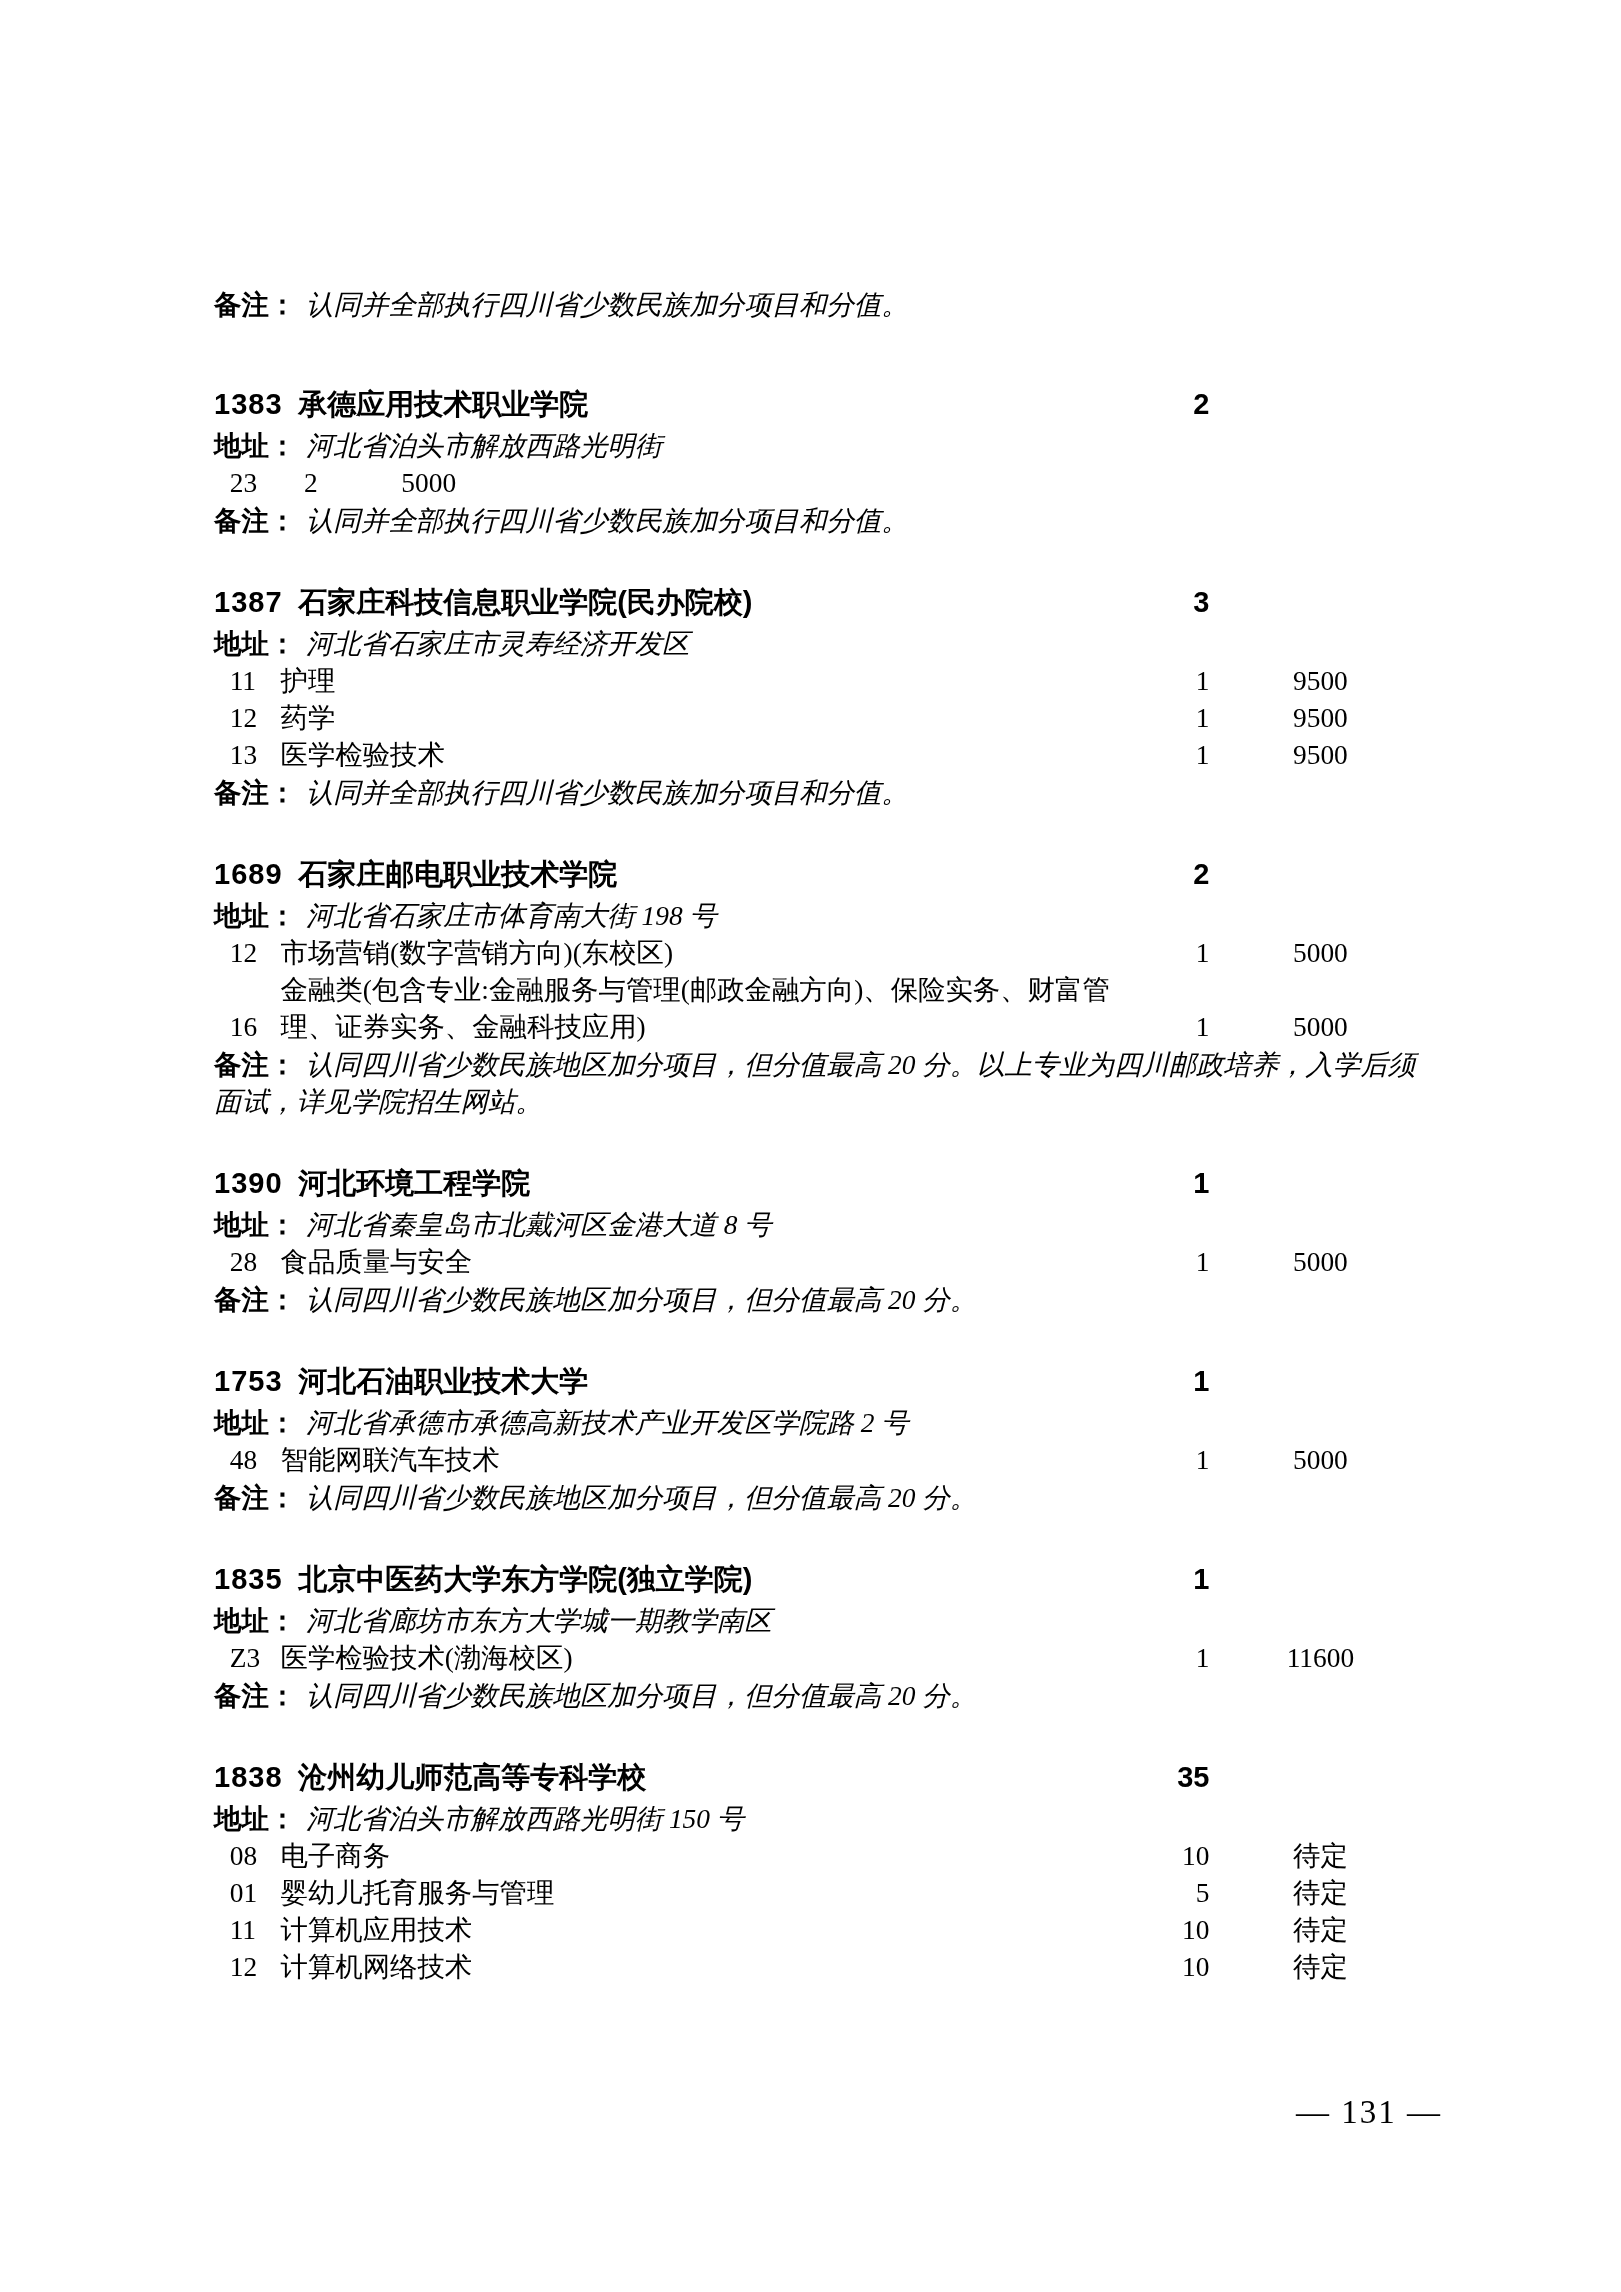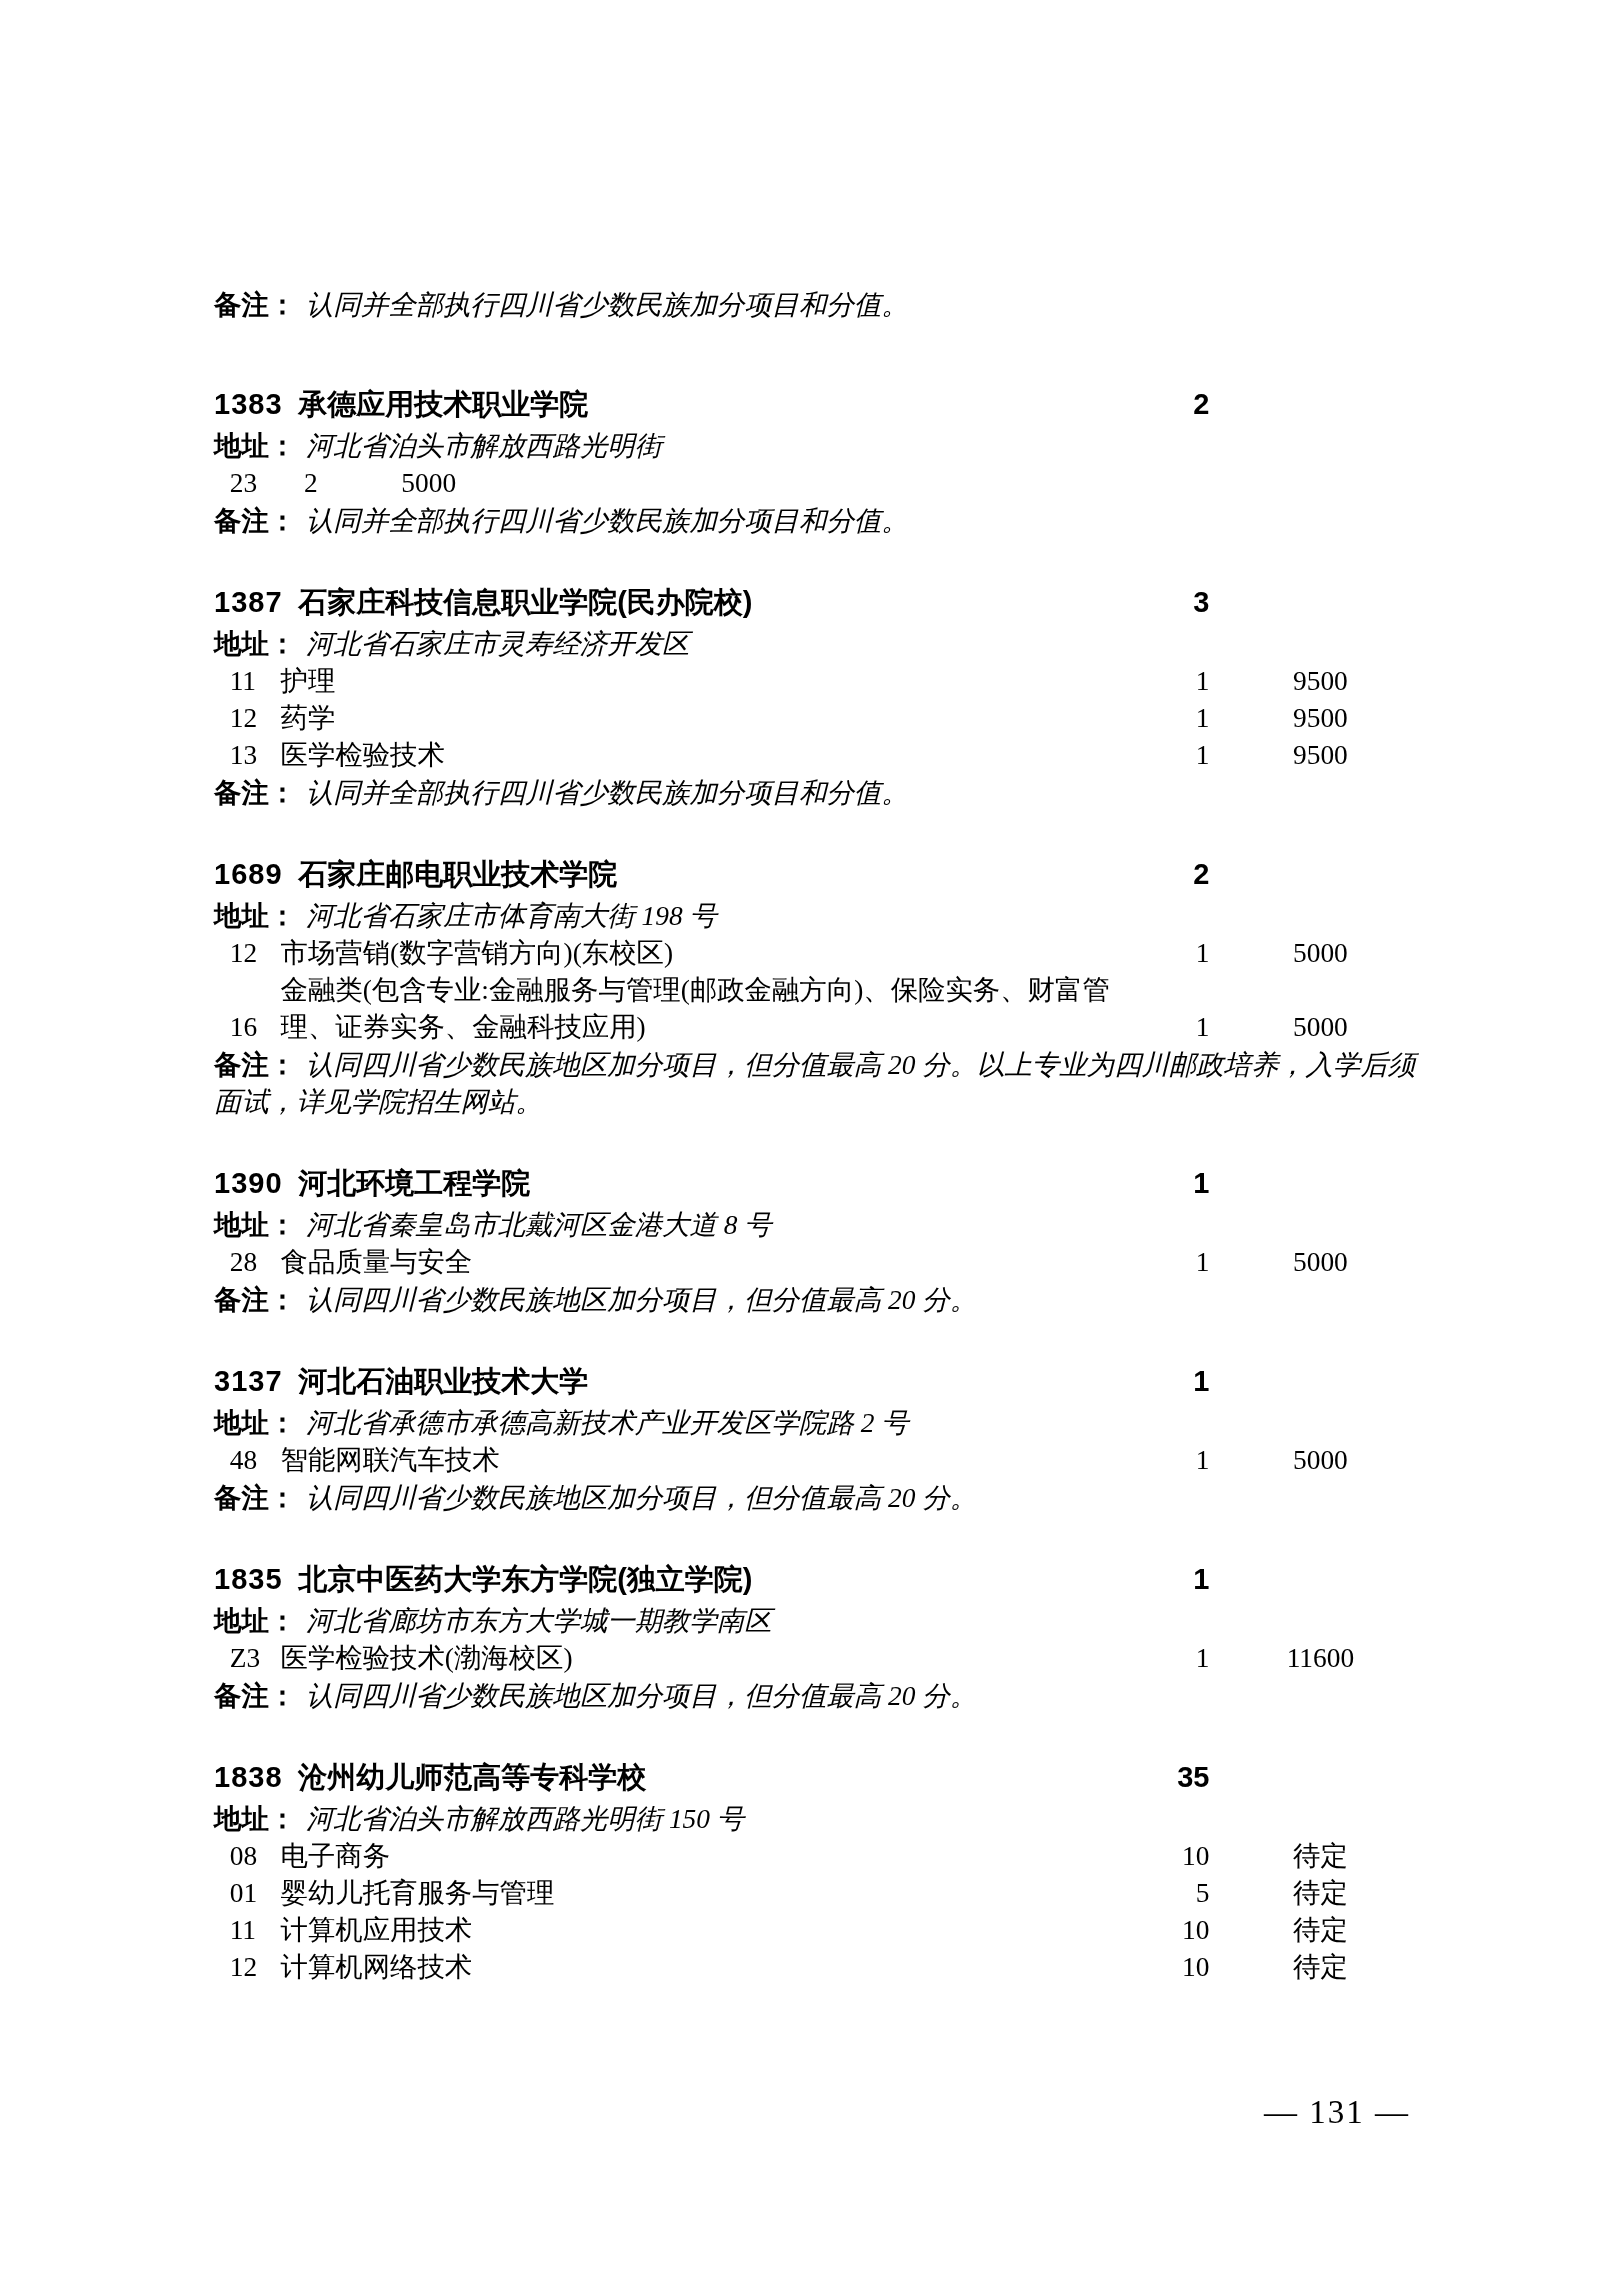--- a/index.html
+++ b/index.html
@@ -43,21 +43,21 @@
 
   
   .mrow { font-size:27.4px; line-height:37px; }
   .mcode { flex:none; width:39px; margin-left:15.7px; text-align:left; }
   .mname { flex:1; margin-left:11.8px; }
 
   .orphan { padding-bottom:17.6px; }
 
   .pageno {
     position:absolute;
-    left:1264px;
+    left:1296px;
     top:2094px;
     font-size:33px;
     letter-spacing:2px;
     font-family:"Liberation Serif", serif;
     color:#000;
     white-space:nowrap;
   }
 </style>
 </head>
 <body>
@@ -176,21 +176,21 @@
     <span class="fee">5000</span>
   </div>
 </div>
     <p class="para">
       <span class="label">备注：</span><span class="kai">认同四川省少数民族地区加分项目，但分值最高 20 分。</span>
     </p>
   </div>
 
   <div class="college">
     <div class="row hdr">
-      <span class="hcode">3137</span>
+      <span class="hcode">1753</span>
       <span class="hname">河北石油职业技术大学</span>
       <span class="cnt">1</span>
       <span class="fee"></span>
     </div>
     <p class="para">
       <span class="label">地址：</span><span class="kai">河北省承德市承德高新技术产业开发区学院路 2 号</span>
     </p>
     <div>
   <div class="row mrow">
     <span class="mcode">48</span>

